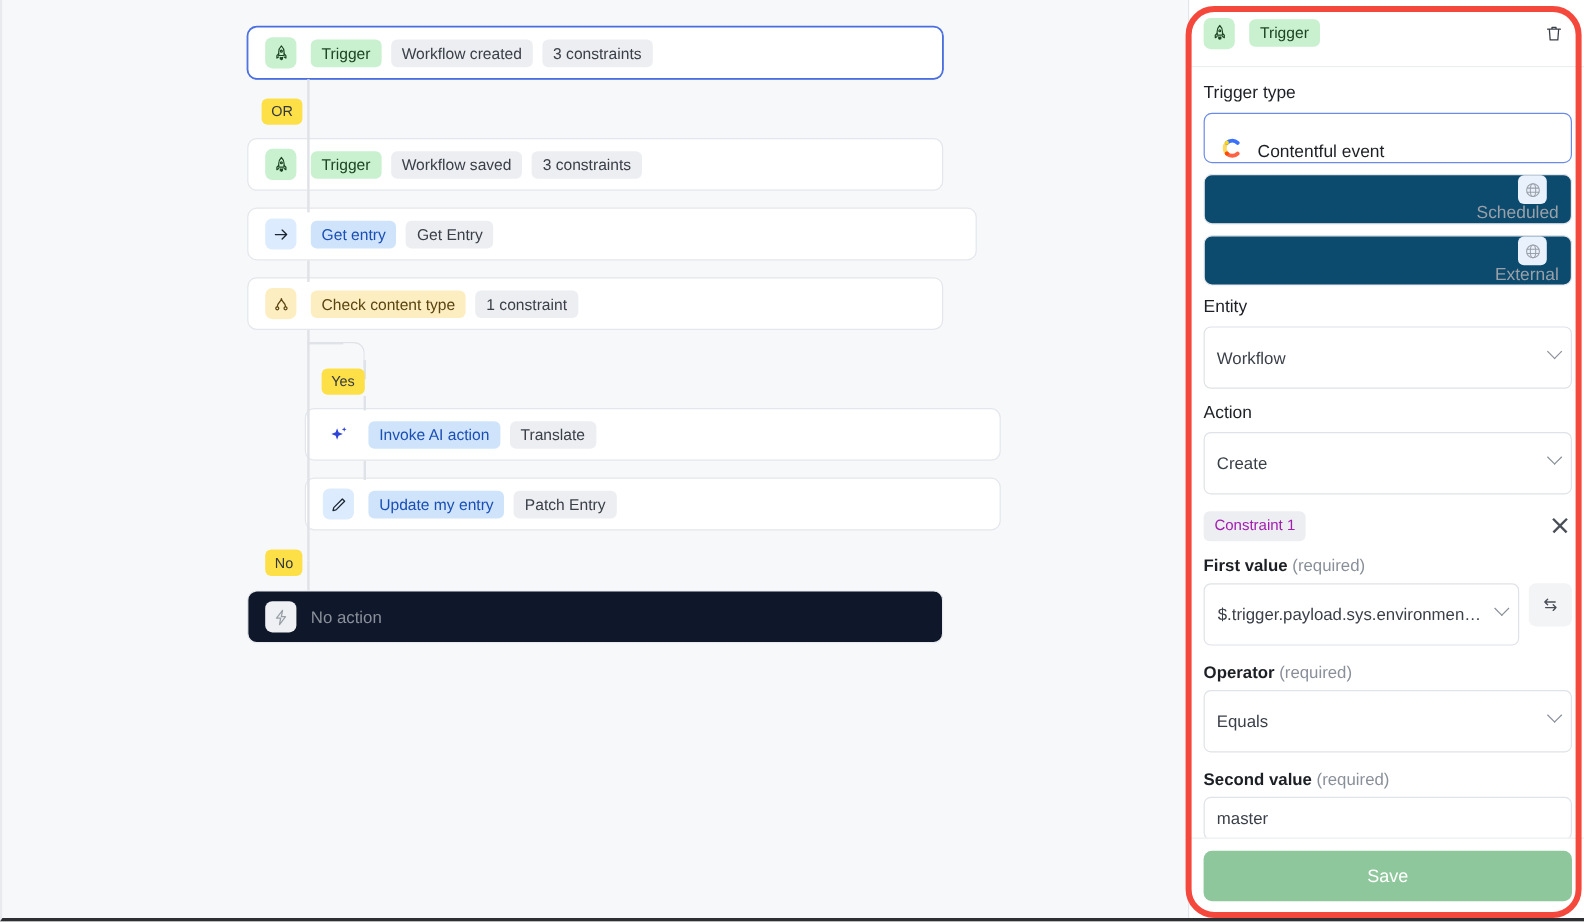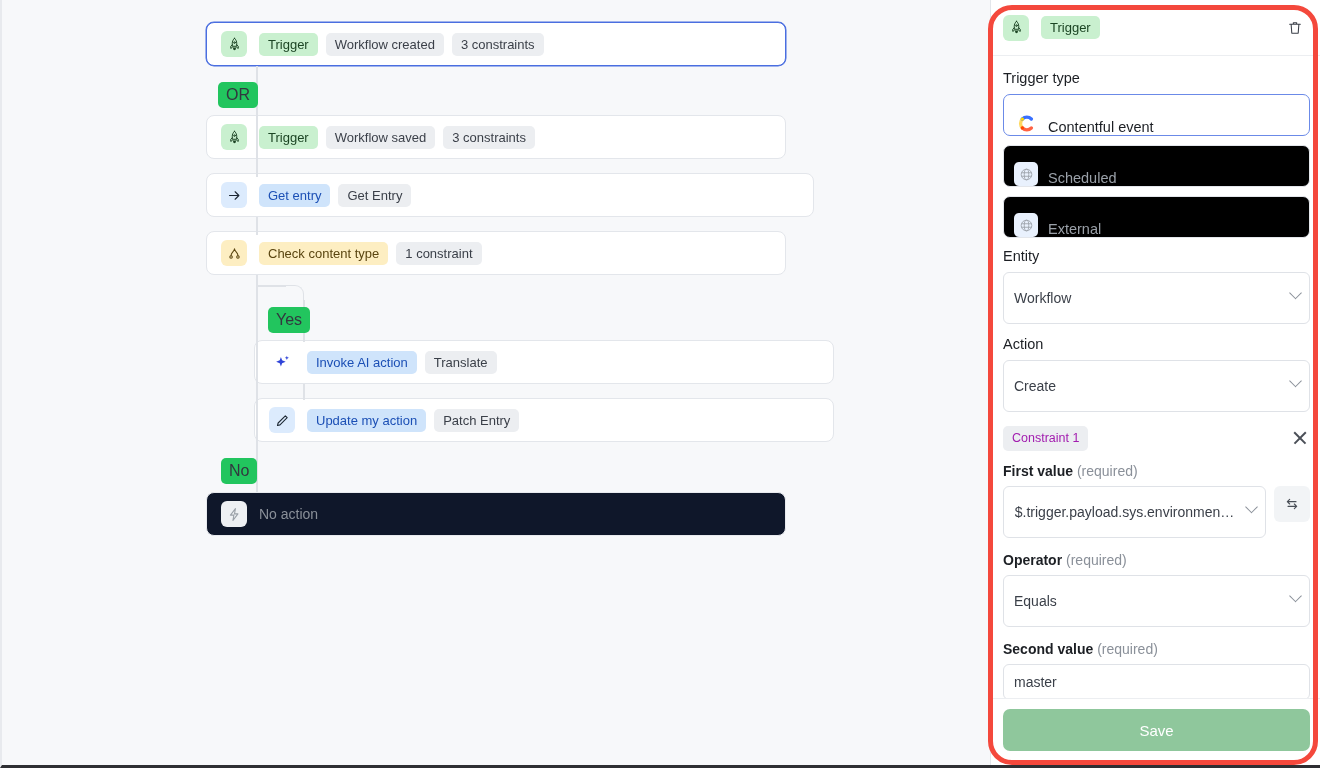--- a/index.html
+++ b/index.html
@@ -80,23 +80,23 @@
   .pill-cnt    { background: #eceef1; color: #3a3f48; margin-left: auto; }
 
   .node-plain-text {
     font-size: 14px;
     color: #8a9099;
   }
 
   
   .badge-lbl {
     position: absolute;
-    background: #22c55e;
+    background: #fde047;
     color: #32373f;
-    font-size: 16px;
+    font-size: 12px;
     line-height: 1;
     padding: 5px 8px;
     border-radius: 5px;
     z-index: 3;
   }
 
   .wire {
     position: absolute;
     background: #dfe2e7;
     z-index: 1;
@@ -178,21 +178,21 @@
     border-radius: 7px;
     display: flex;
     align-items: flex-end;
     padding: 0 10px;
     margin-bottom: 9px;
     background: #fff;
   }
   .opt.sel {
     border: 1.5px solid #6b8ae8;
   }
-  .opt.dis { background: #000000; }
+  .opt.dis { background: #0c4a6e; flex-direction: column; }
   .opt-icon {
     width: 24px; height: 24px;
     border-radius: 5px;
     display: flex; align-items: center; justify-content: center;
     flex: none; margin-right: 10px;
   }
   .opt-label { font-size: 14.5px; color: #1c1f24; }
   .opt.dis .opt-label { color: #9aa0a8; }
 
   .select {
@@ -380,21 +380,21 @@
       <span class="pill pill-blue">Invoke AI action</span>
       <span class="pill pill-grey">Translate</span>
     </div>
 
     <div class="node" style="left:252px; top:398px; width:580px;">
       <span class="node-icon ic-lblue">
         <svg width="15" height="15" viewBox="0 0 24 24" fill="none" stroke="#1c2733" stroke-width="1.7" stroke-linecap="round" stroke-linejoin="round">
           <path d="M16.5 4.5l3 3L8 19l-4 1 1-4z"></path>
         </svg>
       </span>
-      <span class="pill pill-blue">Update my action</span>
+      <span class="pill pill-blue">Update my entry</span>
       <span class="pill pill-grey">Patch Entry</span>
     </div>
 
     <div class="node muted" style="left:204px; top:492px; width:580px;">
       <span class="node-icon ic-grey">
         <svg width="15" height="15" viewBox="0 0 24 24" fill="none" stroke="#9aa0a8" stroke-width="1.7" stroke-linecap="round" stroke-linejoin="round">
           <path d="M13.5 2.5L5.5 13h5.5l-1.5 8.5 8-10.5h-5.5z"></path>
         </svg>
       </span>
       <span class="node-plain-text">No action</span>

